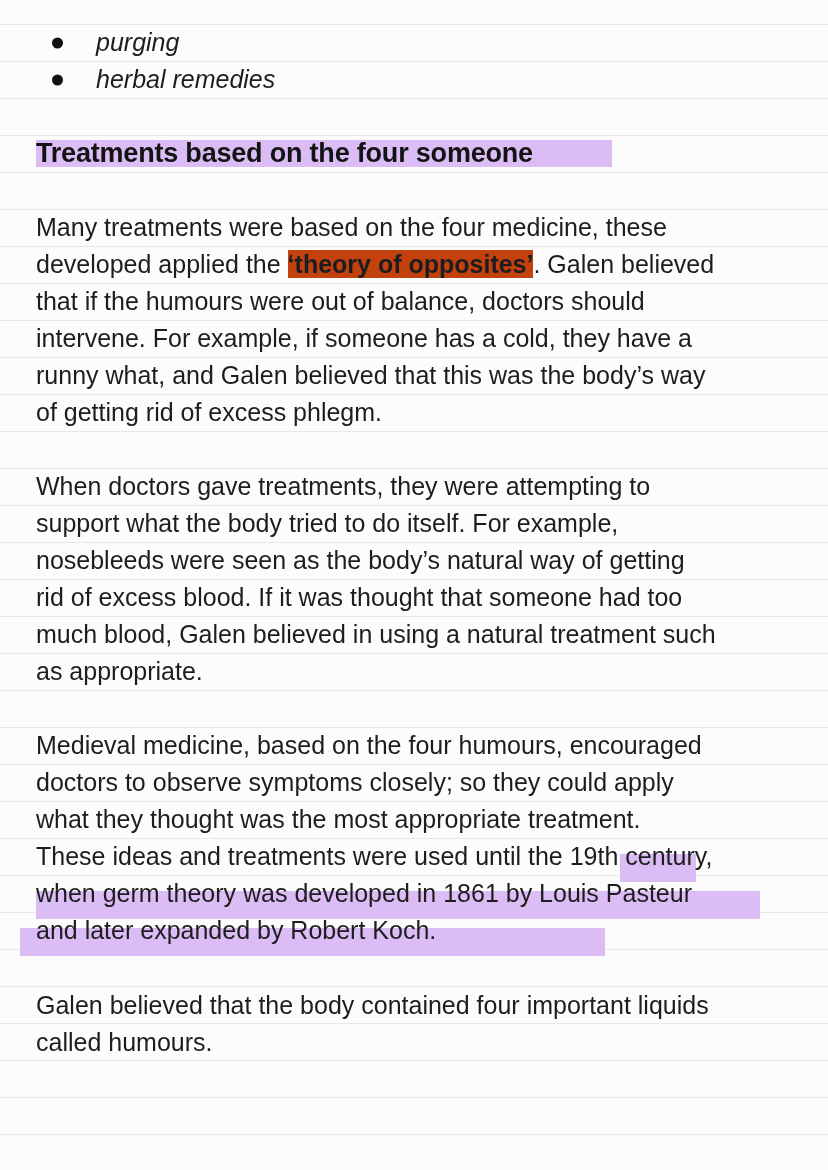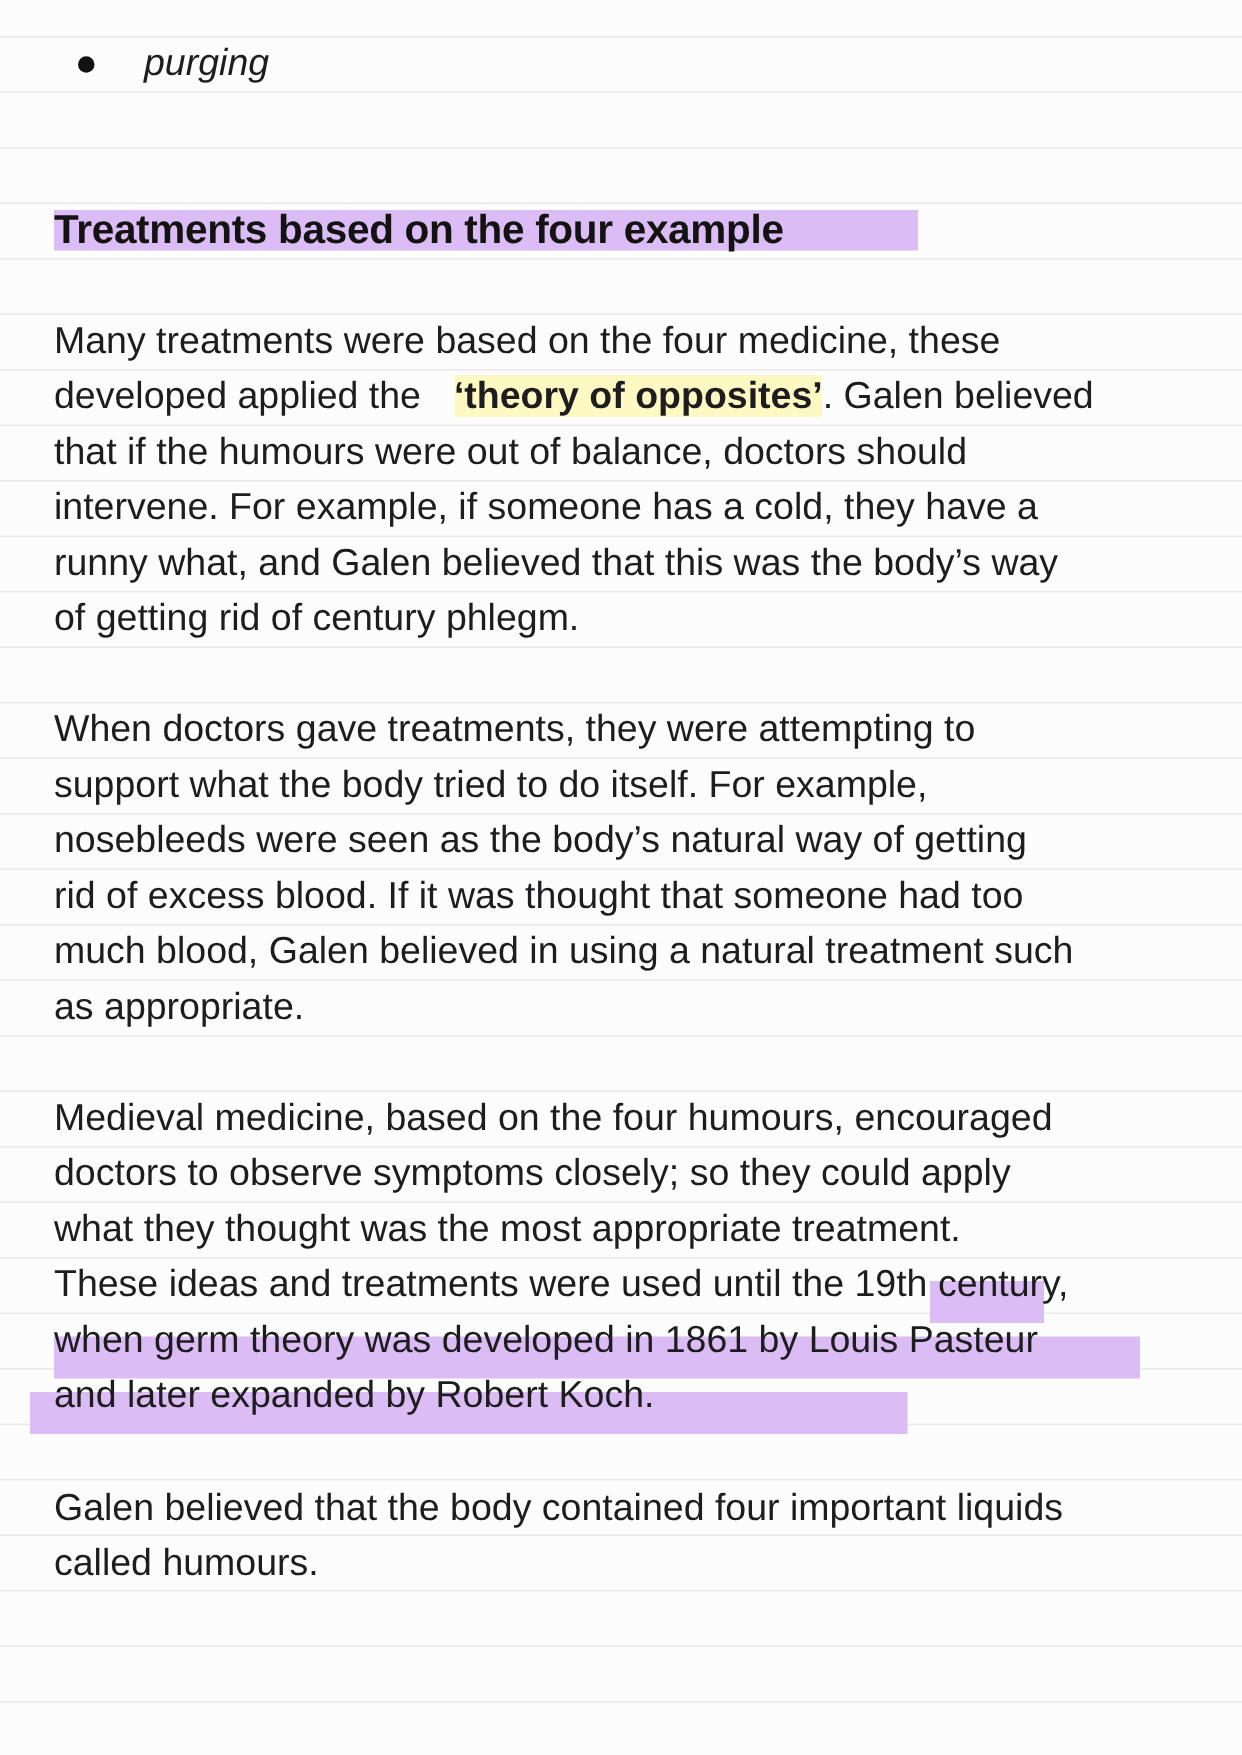--- a/index.html
+++ b/index.html
@@ -92,23 +92,22 @@
     color: #1d1d1f;
     text-align: left;
   }
   .para .ln {
     display: block;
     white-space: nowrap;
   }
 
   
   .hl {
-    background: #fef9c3;
+    background: #c2410c;
     box-decoration-break: clone;
-    margin-left: 15px;
     -webkit-box-decoration-break: clone;
   }
   b.hl, .hl b { font-weight: bold; }
 
   
   .hl-band {
     position: absolute;
     background: #dcbcf5;
     z-index: 1;
   }
@@ -155,33 +154,37 @@
 <div class="hl-band" style="left:36px; top:891px; width:724px; height:28px;"></div>
 <div class="hl-band" style="left:620px; top:854px; width:76px; height:28px;"></div>
 
 <div id="note-body">
 
   <ul class="bullet-list block" style="top:24px;">
     <li class="bullet-item">
       <span class="bullet-dot"></span>
       <span>purging</span>
     </li>
+    <li class="bullet-item">
+      <span class="bullet-dot"></span>
+      <span>herbal remedies</span>
+    </li>
   </ul>
 
   <h2 class="note-heading block" style="top:135px;">
-    <span>Treatments based on the four example</span>
+    <span>Treatments based on the four someone</span>
   </h2>
 
   <p class="para block" style="top:209px;">
     <span class="ln"><span>Many treatments were based on the four medicine, these</span></span>
     <span class="ln"><span>developed applied the </span><b class="hl">‘theory of opposites’</b><span>. Galen believed</span></span>
     <span class="ln"><span>that if the humours were out of balance, doctors should</span></span>
     <span class="ln"><span>intervene. For example, if someone has a cold, they have a</span></span>
     <span class="ln"><span>runny what, and Galen believed that this was the body’s way</span></span>
-    <span class="ln"><span>of getting rid of century phlegm.</span></span>
+    <span class="ln"><span>of getting rid of excess phlegm.</span></span>
   </p>
 
   <p class="para block" style="top:468px;">
     <span class="ln"><span>When doctors gave treatments, they were attempting to</span></span>
     <span class="ln"><span>support what the body tried to do itself. For example,</span></span>
     <span class="ln"><span>nosebleeds were seen as the body’s natural way of getting</span></span>
     <span class="ln"><span>rid of excess blood. If it was thought that someone had too</span></span>
     <span class="ln"><span>much blood, Galen believed in using a natural treatment such</span></span>
     <span class="ln"><span>as appropriate.</span></span>
   </p>

